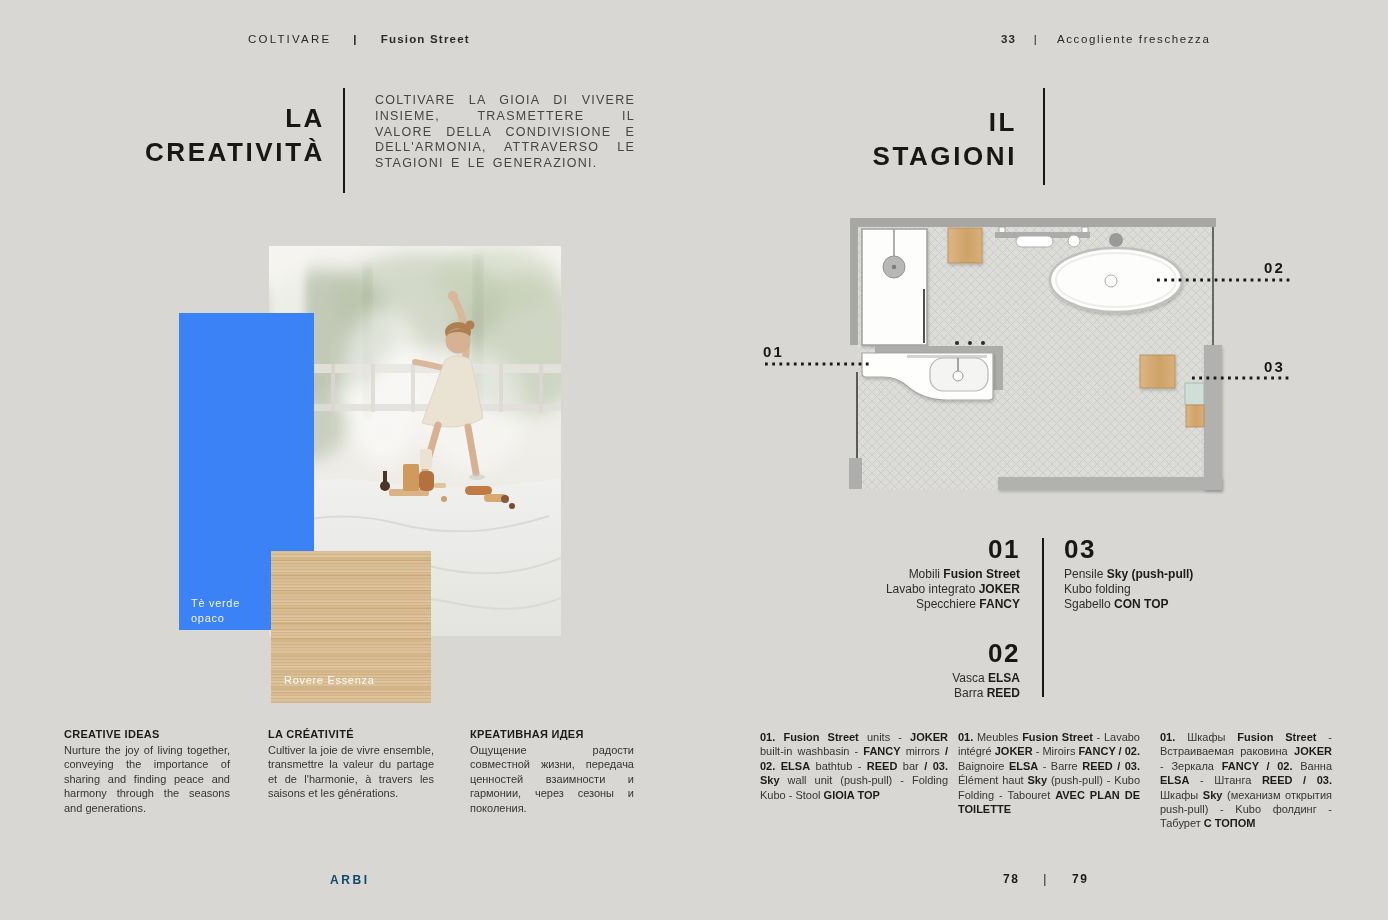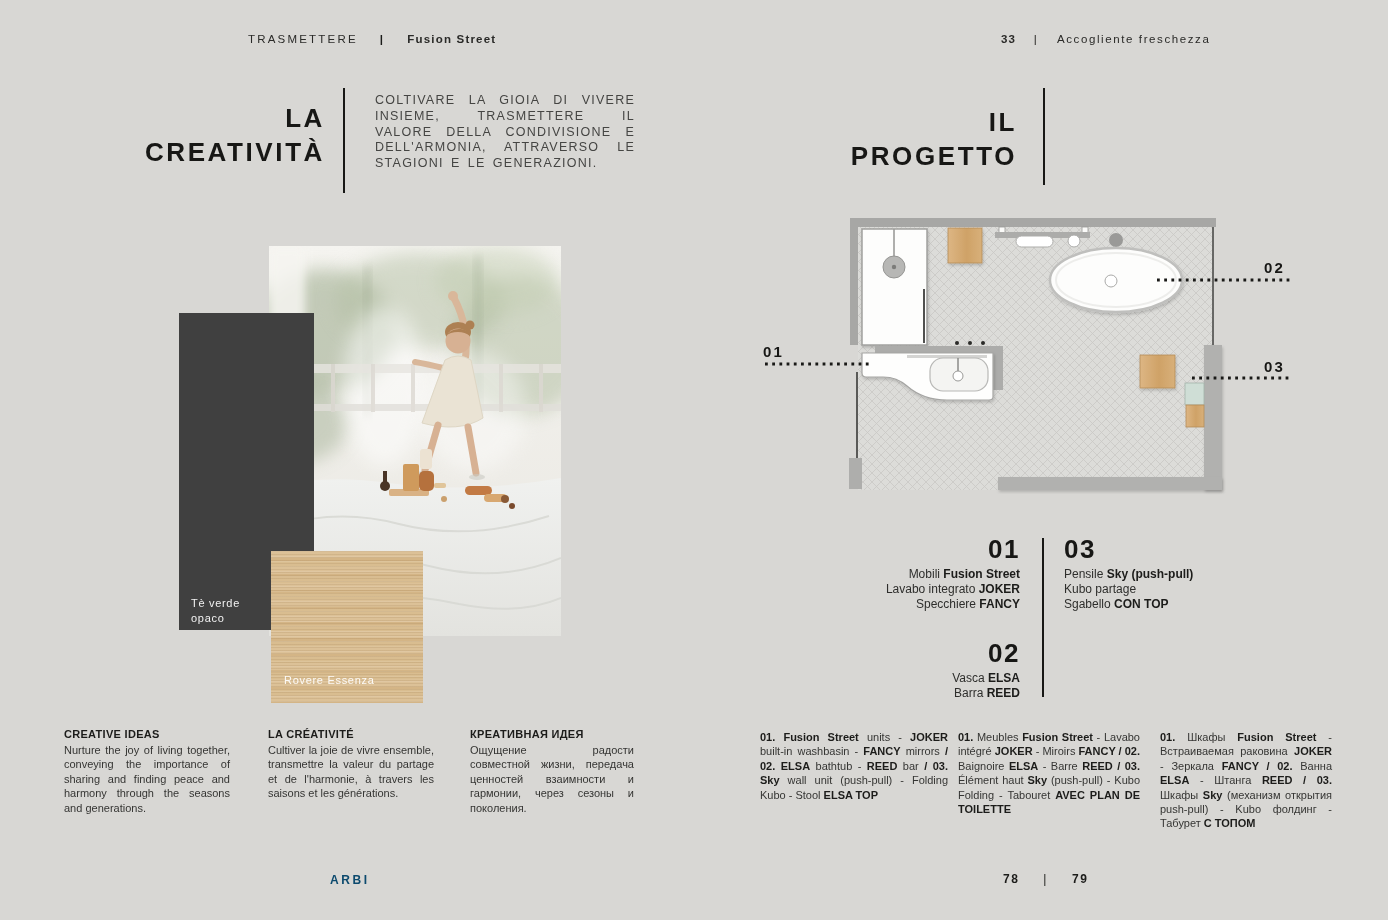--- a/index.html
+++ b/index.html
@@ -17,35 +17,35 @@
   .swatch-label{color:rgba(255,255,255,.93);font-size:11px;line-height:14.5px;letter-spacing:.7px;}
   .cap-head{font-size:11px;font-weight:700;letter-spacing:.3px;margin:0 0 3px 0;color:#1c1c1a;}
   .cap-body{font-size:11px;line-height:14.4px;text-align:justify;color:#353533;margin:0;}
   .cap-body b,.leg-line b{font-weight:700;color:#1c1c1a;}
   .leg-num{font-size:26px;font-weight:700;letter-spacing:1.5px;color:#171715;}
   .leg-line{font-size:12px;line-height:15px;color:#2e2e2c;}
   .callout{font-size:15px;font-weight:700;letter-spacing:2.2px;color:#171715;}
   .footer-brand{font-size:12px;font-weight:700;letter-spacing:2.6px;color:#0c4a6e;}
   .footer-pages{display:flex;align-items:center;font-size:12px;letter-spacing:1.5px;color:#1c1c1a;}
   .footer-pages .gap{width:24px;}
-  .mint-swatch{background:#404040;}
+  .mint-swatch{background:#3b82f6;}
   .wood-swatch{
      background:
        repeating-linear-gradient(to bottom, rgba(255,255,255,.10) 0 1px, rgba(0,0,0,0) 1px 5px),
        repeating-linear-gradient(to bottom, rgba(124,88,44,.12) 0 1px, rgba(0,0,0,0) 1px 3px),
        repeating-linear-gradient(to bottom, #dcc197 0 7px, #d4b586 7px 10px, #d9bd90 10px 16px);
   }
 </style>
 </head>
 <body>
 
 <div class="spread">
 
   <div class="abs hdr" style="left:248px;top:33px;">
-    <span>TRASMETTERE</span>
+    <span>COLTIVARE</span>
     <span class="gap"></span>
     <span class="pipe bold">|</span>
     <span class="gap"></span>
     <span class="bold" style="letter-spacing:1.2px">Fusion Street</span>
   </div>
   <div class="abs hdr" style="left:1001px;top:33px;">
     <span class="bold" style="letter-spacing:1px">33</span>
     <span class="gap" style="width:18px"></span>
     <span class="pipe">|</span>
     <span class="gap" style="width:18px"></span>
@@ -54,21 +54,21 @@
 
   <div class="abs title" style="left:60px;top:85px;width:265px;text-align:right;">
     <div>LA</div>
     <div>CREATIVITÀ</div>
   </div>
   <div class="abs vrule" style="left:343px;top:88px;height:105px;"></div>
   <div class="abs intro" style="left:375px;top:93px;width:260px;">COLTIVARE LA GIOIA DI VIVERE INSIEME, TRASMETTERE IL VALORE DELLA CONDIVISIONE E DELL'ARMONIA, ATTRAVERSO LE STAGIONI E LE GENERAZIONI.</div>
 
   <div class="abs title" style="left:817px;top:89px;width:200px;text-align:right;">
     <div>IL</div>
-    <div>PROGETTO</div>
+    <div>STAGIONI</div>
   </div>
   <div class="abs vrule" style="left:1043px;top:88px;height:97px;"></div>
 
   <svg class="abs" style="left:269px;top:246px;" width="292" height="390" viewBox="0 0 292 390">
     <defs>
       <linearGradient id="sky" x1="0" y1="0" x2="0" y2="1">
         <stop offset="0" stop-color="#f5f4f0"></stop>
           <stop offset="1" stop-color="#e9e7e1"></stop>
       </linearGradient>
       <linearGradient id="bed" x1="0" y1="0" x2="0" y2="1">
@@ -137,21 +137,21 @@
       <circle cx="236" cy="253" r="4" fill="#8a5a36"></circle>
       <circle cx="175" cy="253" r="3" fill="#caa06d"></circle>
       <circle cx="243" cy="260" r="3" fill="#7a4a2c"></circle>
       <rect x="165" y="237" width="12" height="5" rx="2" fill="#e0c59a"></rect>
     </g>
   </svg>
 
   <div class="abs mint-swatch" style="left:179px;top:313px;width:135px;height:317px;">
     <div class="swatch-label abs" style="left:12px;top:283px;width:80px;">Tè verde opaco</div>
   </div>
-  <div class="abs wood-swatch" style="left:271px;top:551px;width:152px;height:152px;">
+  <div class="abs wood-swatch" style="left:271px;top:551px;width:152px;height:152px;padding-left:8px;">
     <div class="swatch-label abs" style="left:13px;top:122px;width:130px;">Rovere Essenza</div>
   </div>
 
   <svg class="abs" style="left:755px;top:212px;" width="580" height="290" viewBox="0 0 580 290">
     <defs>
       <pattern id="lattice" width="9" height="9" patternUnits="userSpaceOnUse">
         <rect width="9" height="9" fill="#dcdcd9"></rect>
         <path d="M0,0 L9,9 M9,0 L0,9" stroke="#c9c8c5" stroke-width="0.8"></path>
       </pattern>
       <linearGradient id="woodg" x1="0" y1="0" x2="1" y2="0">
@@ -244,38 +244,38 @@
   <div class="abs" style="left:830px;top:671px;width:190px;text-align:right;">
     <div class="leg-line">Vasca <b>ELSA</b></div>
     <div class="leg-line">Barra <b>REED</b></div>
   </div>
 
   <div class="abs" style="left:1042px;top:538px;width:1.6px;height:159px;background:#171715;"></div>
 
   <div class="abs leg-num" style="left:1064px;top:534px;width:200px;">03</div>
   <div class="abs" style="left:1064px;top:567px;width:200px;">
     <div class="leg-line">Pensile <b>Sky (push-pull)</b></div>
-    <div class="leg-line">Kubo partage</div>
+    <div class="leg-line">Kubo folding</div>
     <div class="leg-line">Sgabello <b>CON TOP</b></div>
   </div>
 
   <div class="abs" style="left:64px;top:728px;width:166px;">
     <p class="cap-head">CREATIVE IDEAS</p>
     <p class="cap-body">Nurture the joy of living together, conveying the importance of sharing and finding peace and harmony through the seasons and generations.</p>
   </div>
   <div class="abs" style="left:268px;top:728px;width:166px;">
     <p class="cap-head">LA CRÉATIVITÉ</p>
     <p class="cap-body">Cultiver la joie de vivre ensemble, transmettre la valeur du partage et de l'harmonie, à travers les saisons et les générations.</p>
   </div>
   <div class="abs" style="left:470px;top:728px;width:164px;">
     <p class="cap-head">КРЕАТИВНАЯ ИДЕЯ</p>
     <p class="cap-body">Ощущение радости совместной жизни, передача ценностей взаимности и гармонии, через сезоны и поколения.</p>
   </div>
 
-  <div class="abs cap-body" style="left:760px;top:730px;width:188px;"><b>01. Fusion Street</b> units - <b>JOKER</b> built-in washbasin - <b>FANCY</b> mirrors <b>/ 02. ELSA</b> bathtub - <b>REED</b> bar <b>/ 03. Sky</b> wall unit (push-pull) - Folding Kubo - Stool <b>ELSA TOP</b></div>
+  <div class="abs cap-body" style="left:760px;top:730px;width:188px;"><b>01. Fusion Street</b> units - <b>JOKER</b> built-in washbasin - <b>FANCY</b> mirrors <b>/ 02. ELSA</b> bathtub - <b>REED</b> bar <b>/ 03. Sky</b> wall unit (push-pull) - Folding Kubo - Stool <b>GIOIA TOP</b></div>
   <div class="abs cap-body" style="left:958px;top:730px;width:182px;"><b>01.</b> Meubles <b>Fusion Street</b> - Lavabo intégré <b>JOKER</b> - Miroirs <b>FANCY / 02.</b> Baignoire <b>ELSA</b> - Barre <b>REED / 03.</b> Élément haut <b>Sky</b> (push-pull) - Kubo Folding - Tabouret <b>AVEC PLAN DE TOILETTE</b></div>
   <div class="abs cap-body" style="left:1160px;top:730px;width:172px;"><b>01.</b> Шкафы <b>Fusion Street</b> - Встраиваемая раковина <b>JOKER</b> - Зеркала <b>FANCY / 02.</b> Ванна <b>ELSA</b> - Штанга <b>REED / 03.</b> Шкафы <b>Sky</b> (механизм открытия push-pull) - Kubo фолдинг - Табурет <b>С ТОПОМ</b></div>
 
   <div class="abs footer-brand" style="left:330px;top:873px;">ARBI</div>
   <div class="abs footer-pages" style="left:1003px;top:872px;">
     <span class="bold">78</span>
     <span class="gap"></span>
     <span class="pipe">|</span>
     <span class="gap"></span>
     <span class="bold">79</span>

